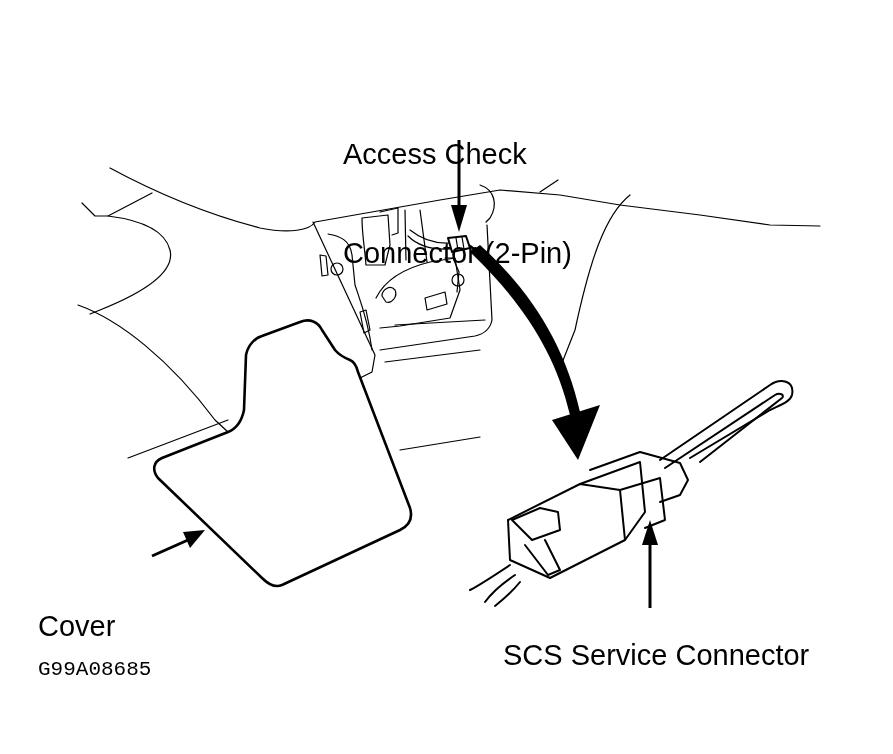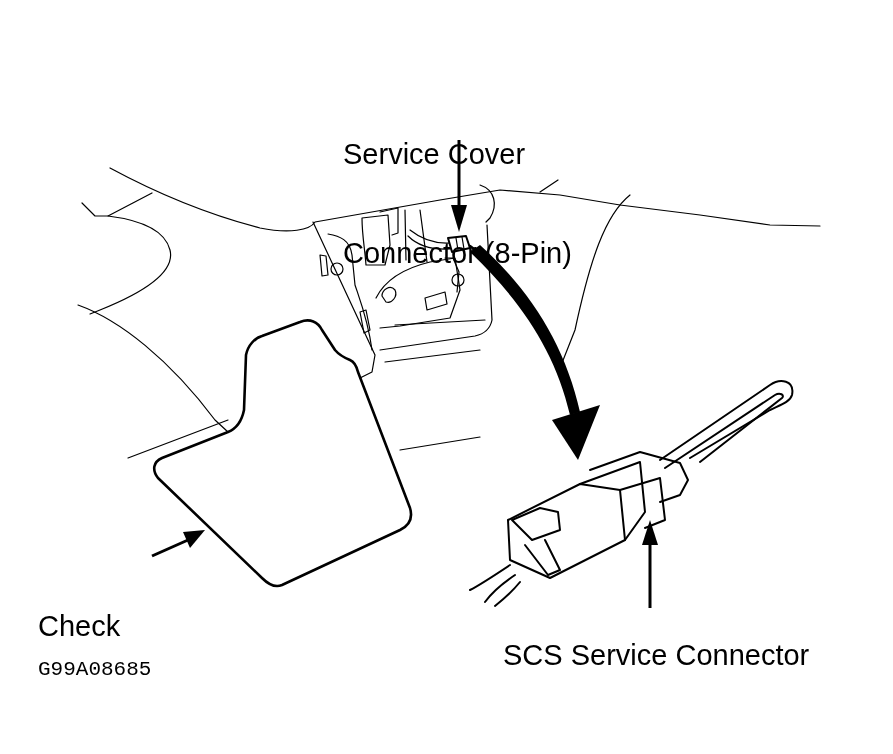--- a/index.html
+++ b/index.html
@@ -97,23 +97,23 @@
     <line x1="459" y1="140" x2="459" y2="210" stroke="#000" stroke-width="3"></line>
     <path class="solid" d="M451,205 L467,205 L459,232 Z"></path>
     <line x1="152" y1="556" x2="188" y2="540" stroke="#000" stroke-width="3"></line>
     <path class="solid" d="M183,532 L205,530 L190,548 Z"></path>
     <line x1="650" y1="608" x2="650" y2="540" stroke="#000" stroke-width="3"></line>
     <path class="solid" d="M642,545 L658,545 L650,520 Z"></path>
   </g>
 </svg>
 
 <div class="label" style="left:343px; top:72px;">
-  <div>Service Cover</div>
-  <div>Connector (8-Pin)</div>
+  <div>Access Check</div>
+  <div>Connector (2-Pin)</div>
 </div>
 
 <div class="label" style="left:38px; top:544px;">
-  <div>Check</div>
+  <div>Cover</div>
 </div>
 
 <div class="label" style="left:503px; top:639px;">SCS Service Connector</div>
 
 <div class="code" style="left:38px; top:658px;font-family:Liberation Mono, monospace;">G99A08685</div>
 
 </body></html>

